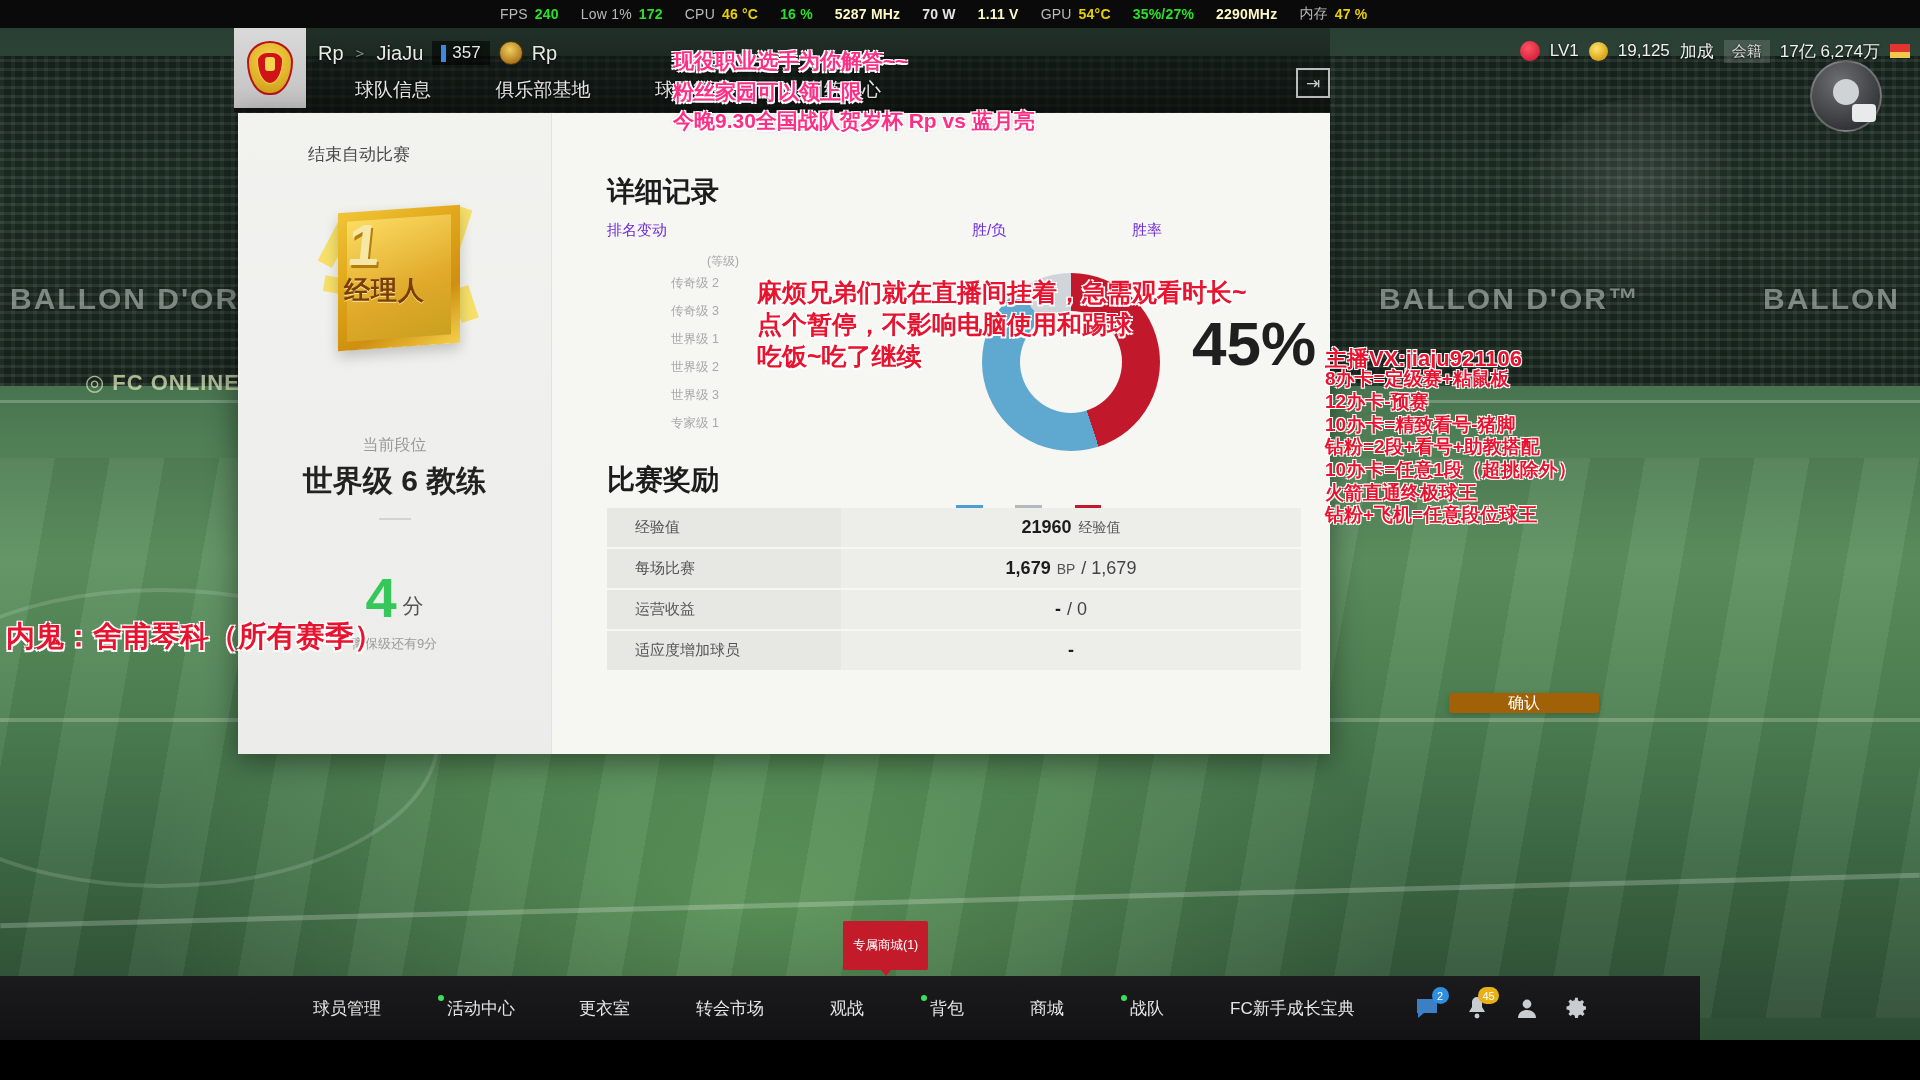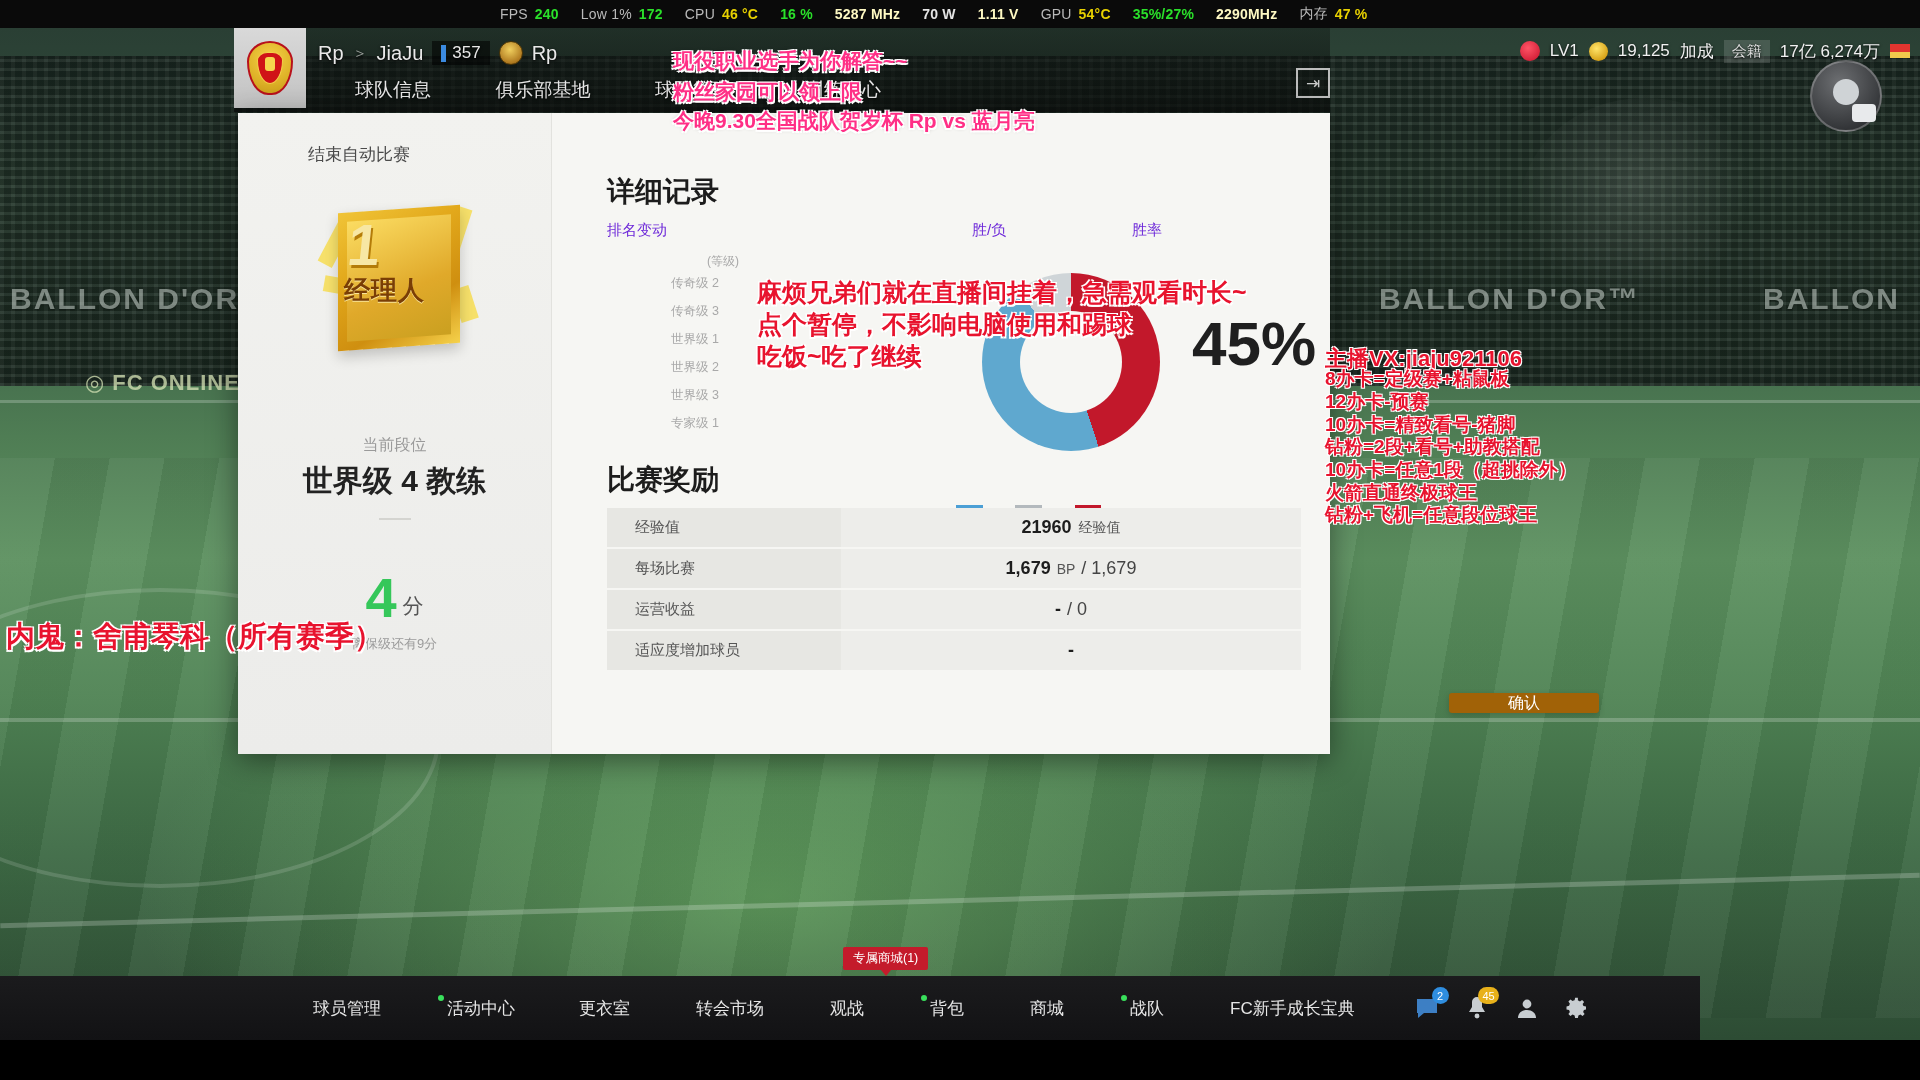--- a/index.html
+++ b/index.html
@@ -291,21 +291,21 @@
     background:linear-gradient(180deg,#1b1b1d,#121214);
     display:flex; align-items:center; color:#e6e6e6;
   }
   .bn { font-size:17px; position:relative; cursor:pointer; }
   .bn .dot {
     position:absolute; left:-9px; top:-2px; width:6px; height:6px;
     border-radius:50%; background:#39e05c;
   }
   #shoptag {
     position:absolute; left:843px; bottom:110px;
-    background:#c41b2b; color:#fff; font-size:12.5px; padding:3px 10px;
+    background:#c41b2b; color:#fff; font-size:12.5px; padding:16px 10px;
     border-radius:2px;
   }
   #shoptag:after{
     content:""; position:absolute; left:50%; bottom:-6px; margin-left:-5px;
     border-left:5px solid transparent; border-right:5px solid transparent;
     border-top:6px solid #c41b2b;
   }
   .bn-ic {
     width:28px; height:28px; position:relative; display:flex;
     align-items:center; justify-content:center; color:#c8cdd1;
@@ -456,21 +456,21 @@
         <div class="spark" style="left:126px;top:4px;width:16px;height:44px;transform:rotate(18deg);"></div>
         <div class="spark" style="left:132px;top:84px;width:18px;height:34px;transform:rotate(-18deg);"></div>
         <div class="tbox">
           <div class="tbox-in"></div>
         </div>
         <div class="tnum">1</div>
         <div class="tlabel">经理人</div>
       </div>
 
       <div id="cur-tier-label">当前段位</div>
-      <div id="cur-tier">世界级 4 教练</div>
+      <div id="cur-tier">世界级 6 教练</div>
       <div id="divider-s"></div>
 
       <div id="pointsrow">
         <span class="num">4</span><span class="unit">分</span>
       </div>
       <div id="keepinfo">离保级还有9分</div>
     </div>
 
     <div id="dialog-right">
       <div id="sec1-title">详细记录</div>

